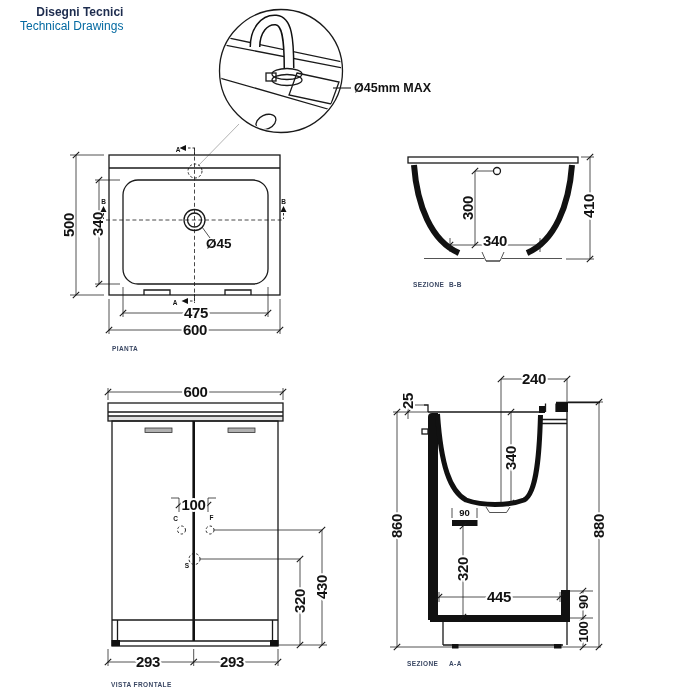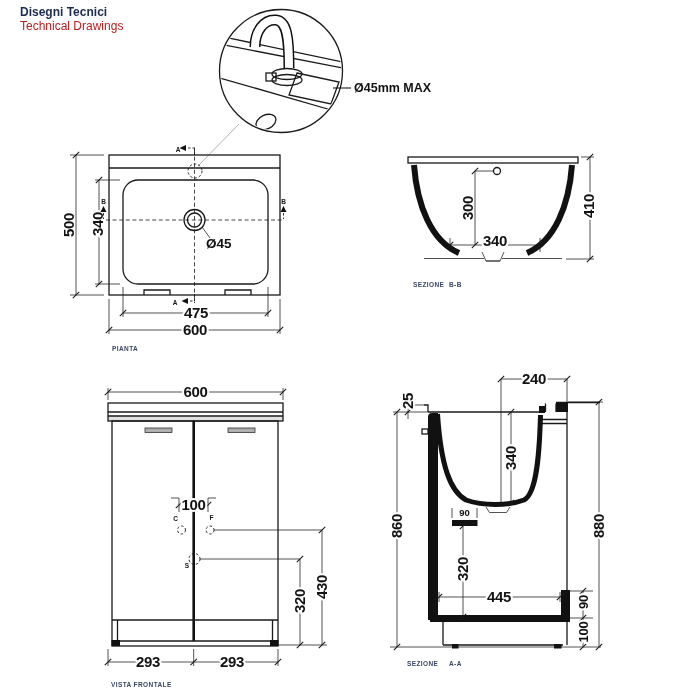--- a/index.html
+++ b/index.html
@@ -1,20 +1,20 @@
 <!DOCTYPE html>
 <html><head>
 <meta charset="utf-8">
 <style>
   html,body{margin:0;padding:0;background:#fff;}
   .stage{position:relative;width:700px;height:688px;background:#ffffff;overflow:hidden;
-         font-family:"Liberation Sans",sans-serif;}
+         font-family:"Liberation Sans",sans-serif;text-align:right;}
   .hdr{position:absolute;left:20px;top:5px;line-height:1.2;}
   .hdr .t{font-size:12px;font-weight:bold;color:#1d2c4e;}
-  .hdr .s{font-size:12px;color:#b91c1c;}
+  .hdr .s{font-size:12px;color:#0369a1;}
   svg{position:absolute;left:0;top:0;}
   svg text{font-family:"Liberation Sans",sans-serif;fill:#121212;}
   .dim{font-size:15px;font-weight:bold;letter-spacing:-0.3px;text-anchor:middle;}
   .dim-sm{font-size:9.5px;font-weight:bold;text-anchor:middle;}
   .callout{font-size:12.5px;font-weight:bold;}
   .marker{font-size:6.5px;font-weight:bold;text-anchor:middle;}
   .caption{font-size:6.5px;font-weight:bold;fill:#3a4763;letter-spacing:0.4px;}
   .halo{paint-order:stroke;stroke:#ffffff;stroke-width:4px;stroke-linejoin:round;}
   .ln{stroke:#1a1a1a;stroke-width:1.3;fill:none;}
   .thin{stroke:#1a1a1a;stroke-width:0.75;fill:none;}

